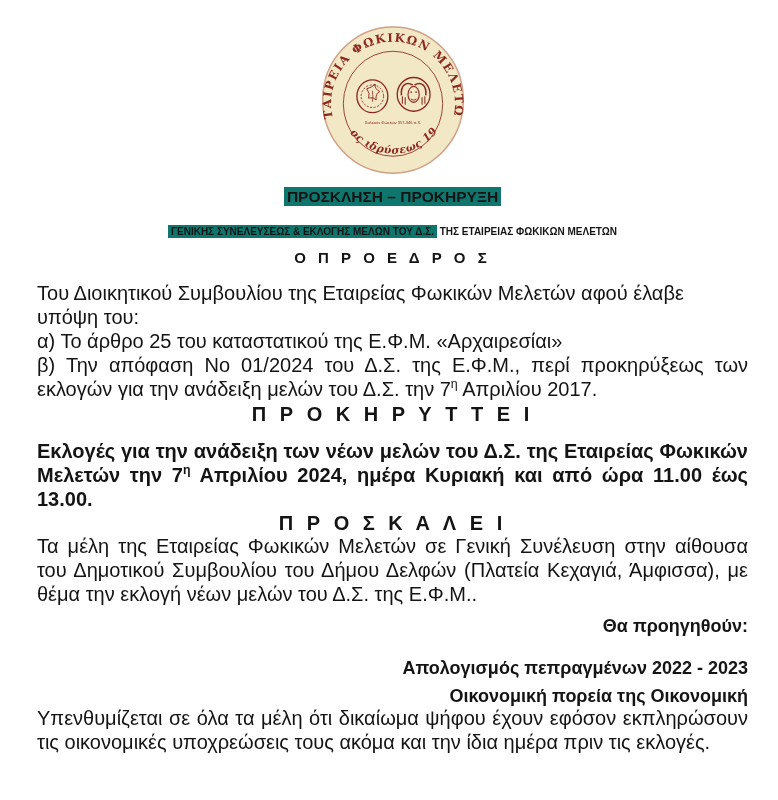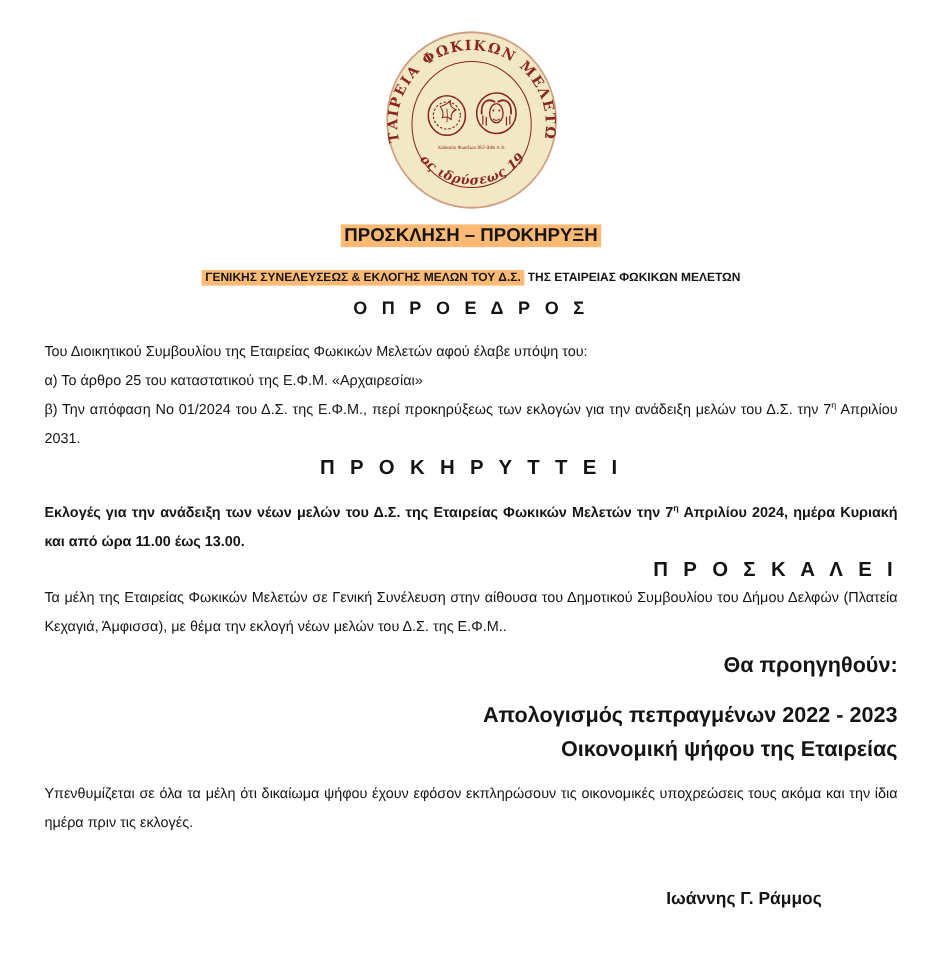--- a/index.html
+++ b/index.html
@@ -7,33 +7,33 @@
     width:778px;height:800px;background:#ffffff;overflow:hidden;
     font-family:"Liberation Sans",sans-serif;color:#141414;
     -webkit-font-smoothing:antialiased;
   }
   .doc{padding:25px 30px 0 37px;}
   .center{text-align:center;}
   .just{text-align:justify;}
   .logo-wrap{text-align:center;height:150px;}
   .h1-line{margin-top:10px;line-height:24px;font-size:15.5px;font-weight:bold;}
   .h2-line{margin-top:12px;line-height:21px;font-size:10px;font-weight:bold;}
-  .hl{background:#fdba74;padding:1px 3px;}
+  .hl{background:#0f766e;padding:1px 3px;}
   .h3-line{margin-top:7px;line-height:18px;font-size:15px;font-weight:bold;letter-spacing:4px;}
-  .body-text{font-size:12px;line-height:24px;}
+  .body-text{font-size:20px;line-height:24px;}
   .p1{margin-top:14px;}
-  .sec-title{margin-top:4px;line-height:18px;font-size:17px;font-weight:bold;letter-spacing:4px;text-align:center;}
-  .sec-title2{margin-top:3px;text-align:right;}
+  .sec-title{margin-top:4px;line-height:18px;font-size:20px;font-weight:bold;letter-spacing:4px;text-align:center;}
+  .sec-title2{margin-top:3px;}
   .announce{margin-top:16px;font-weight:bold;}
   .p2{margin-top:2px;}
   .agenda{font-weight:bold;font-size:18px;line-height:18px;text-align:right;}
   .agenda-intro{margin-top:11px;}
   .agenda-item1{margin-top:24px;}
   .agenda-item2{margin-top:10px;}
-  .p3{margin-top:16px;}
+  .p3{margin-top:1px;}
   .signature{margin-left:458px;width:250px;text-align:center;font-weight:bold;font-size:14.5px;}
   .sig1{margin-top:36px;line-height:18px;}
   .sig2{margin-top:43px;line-height:18px;}
   sup{font-size:0.62em;line-height:0;vertical-align:super;}
 </style>
 </head>
 <body>
 
 <div class="doc">
 
@@ -84,36 +84,36 @@
 
   <div class="h2-line center">
     <span class="hl">ΓΕΝΙΚΗΣ ΣΥΝΕΛΕΥΣΕΩΣ &amp; ΕΚΛΟΓΗΣ ΜΕΛΩΝ ΤΟΥ Δ.Σ.</span><span> ΤΗΣ ΕΤΑΙΡΕΙΑΣ ΦΩΚΙΚΩΝ ΜΕΛΕΤΩΝ</span>
   </div>
 
   <div class="h3-line center">Ο  Π Ρ Ο Ε Δ Ρ Ο Σ</div>
 
   <div class="body-text p1">
     <div>Του Διοικητικού Συμβουλίου της Εταιρείας Φωκικών Μελετών αφού έλαβε  υπόψη του:</div>
     <div>α) Το άρθρο 25 του καταστατικού της Ε.Φ.Μ.  «Αρχαιρεσίαι»</div>
-    <div class="just"><span>β) Την απόφαση Νο 01/2024 του Δ.Σ. της Ε.Φ.Μ., περί προκηρύξεως των εκλογών για την ανάδειξη μελών του Δ.Σ. την 7</span><sup>η</sup><span> Απριλίου 2031.</span></div>
+    <div class="just"><span>β) Την απόφαση Νο 01/2024 του Δ.Σ. της Ε.Φ.Μ., περί προκηρύξεως των εκλογών για την ανάδειξη μελών του Δ.Σ. την 7</span><sup>η</sup><span> Απριλίου 2017.</span></div>
   </div>
 
   <div class="sec-title">Π Ρ Ο Κ Η Ρ Υ Τ Τ Ε Ι</div>
 
   <div class="body-text announce just"><span>Εκλογές για την ανάδειξη των νέων μελών του Δ.Σ. της Εταιρείας Φωκικών Μελετών την 7</span><sup>η</sup><span> Απριλίου 2024, ημέρα Κυριακή και  από ώρα 11.00 έως 13.00.</span></div>
 
   <div class="sec-title sec-title2">Π Ρ Ο Σ Κ Α Λ Ε Ι</div>
 
   <div class="body-text p2">
     <div class="just">Τα μέλη της Εταιρείας Φωκικών Μελετών σε Γενική Συνέλευση στην αίθουσα του Δημοτικού Συμβουλίου του Δήμου Δελφών  (Πλατεία Κεχαγιά, Άμφισσα), με θέμα την εκλογή νέων μελών του Δ.Σ. της  Ε.Φ.Μ..</div>
   </div>
 
   <div class="agenda agenda-intro">Θα προηγηθούν:</div>
   <div class="agenda agenda-item1">Απολογισμός πεπραγμένων 2022 - 2023</div>
-  <div class="agenda agenda-item2">Οικονομική ψήφου της Εταιρείας</div>
+  <div class="agenda agenda-item2">Οικονομική πορεία της Οικονομική</div>
 
   <div class="body-text p3 just">Υπενθυμίζεται  σε όλα τα μέλη ότι δικαίωμα ψήφου έχουν εφόσον εκπληρώσουν τις οικονομικές υποχρεώσεις τους ακόμα και την ίδια ημέρα πριν τις εκλογές.</div>
 
   <div class="signature">
     <div class="sig2">Ιωάννης Γ. Ράμμος</div>
   </div>
 
 </div>
 
 </body></html>

